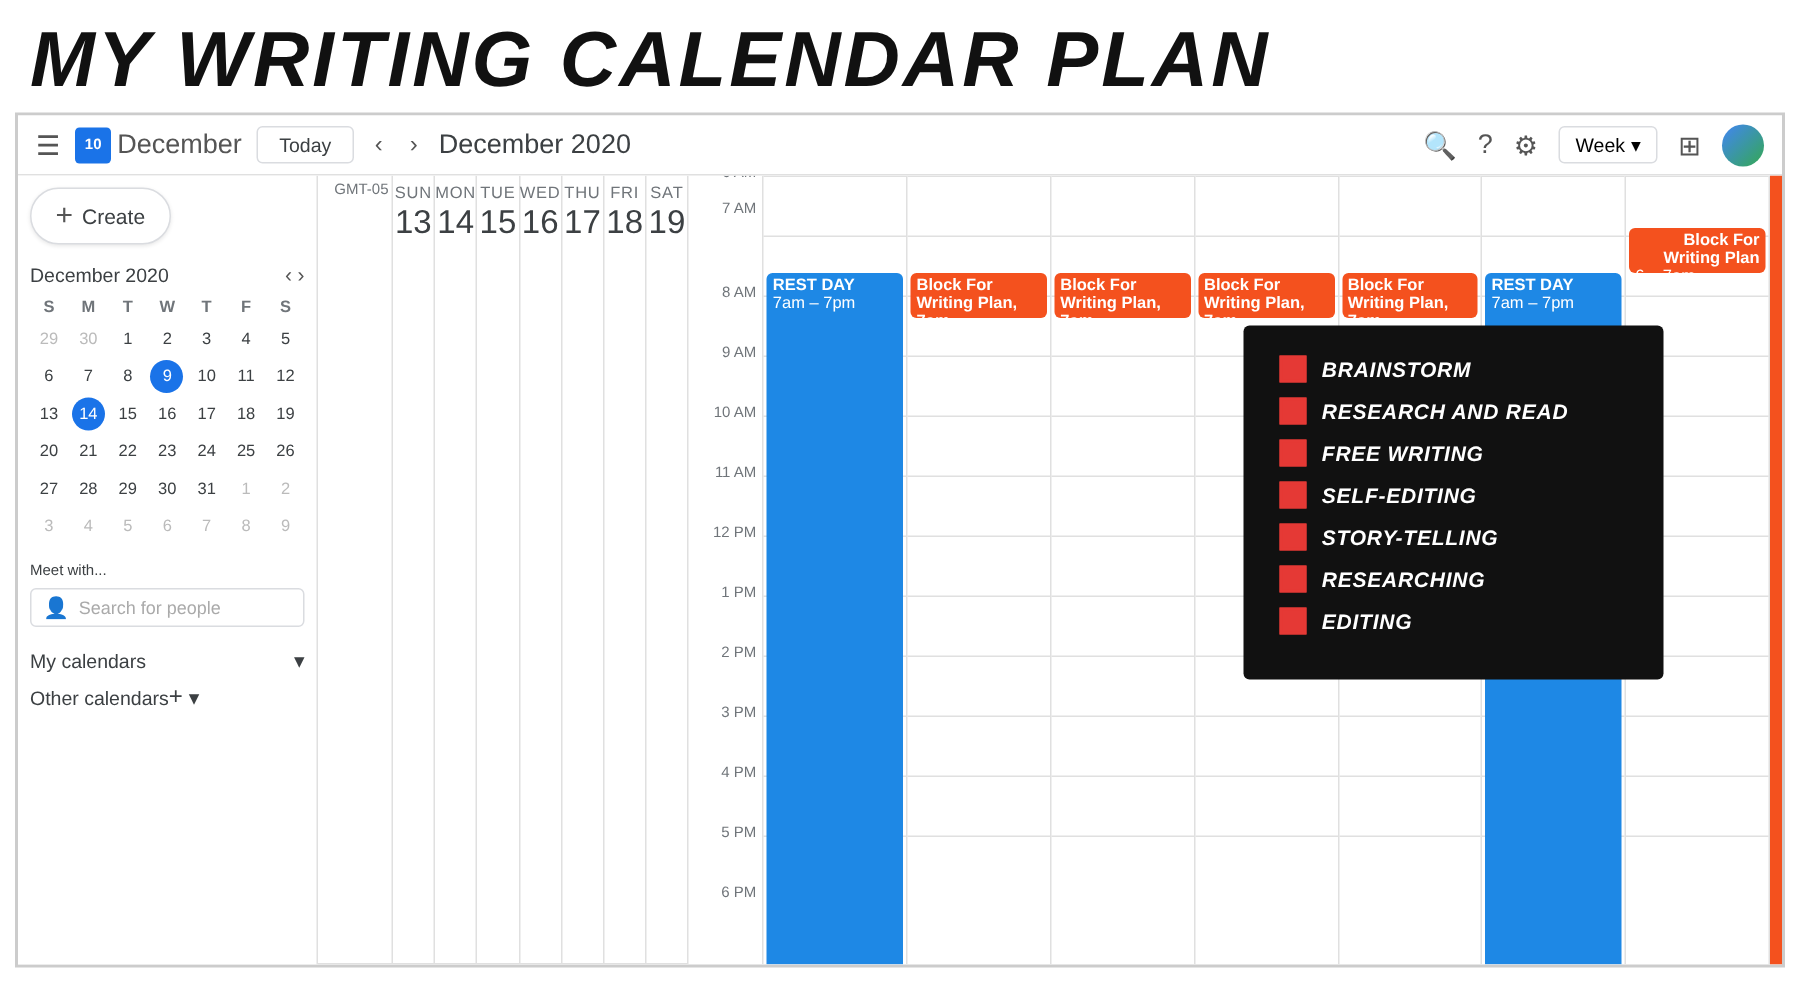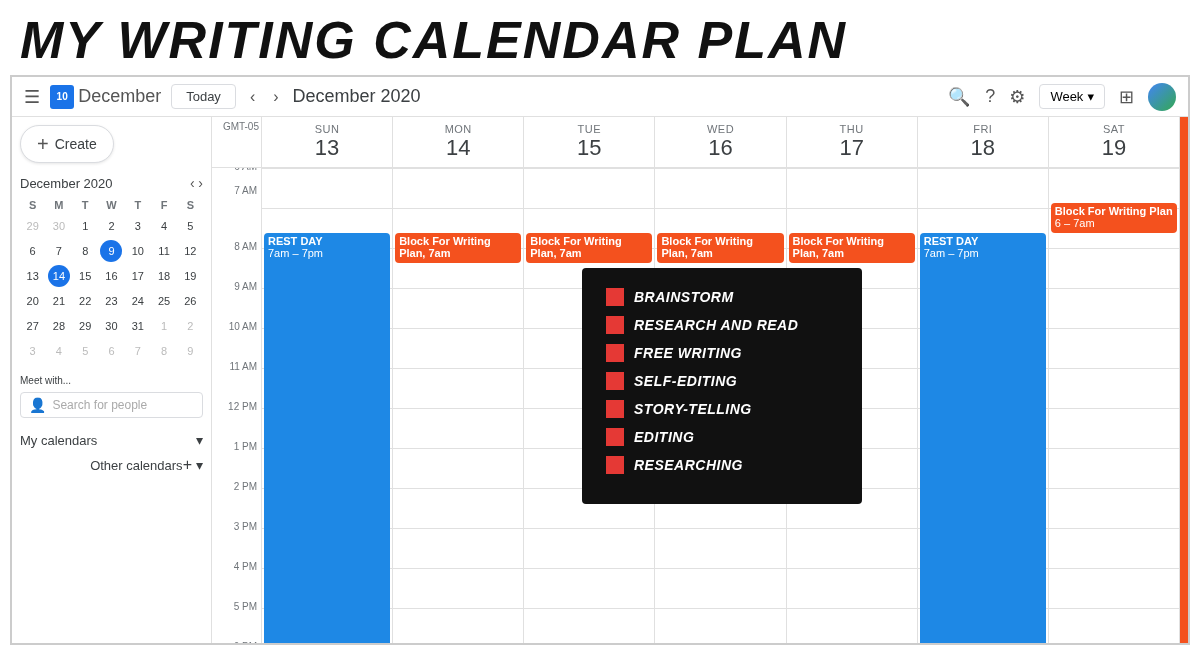--- a/index.html
+++ b/index.html
@@ -214,30 +214,29 @@
       align-items: center;
       justify-content: space-between;
       cursor: pointer;
     }
     .other-calendars {
       margin-top: 8px;
       font-size: 13px;
       color: #3c4043;
       display: flex;
       align-items: center;
-      justify-content: flex-end;
+      justify-content: flex-start;
       cursor: pointer;
     }
     .cal-chevron { font-size: 14px; }
 
     
     .cal-main {
       flex: 1;
       display: flex;
-      flex-direction: column;
       overflow: hidden;
       position: relative;
     }
 
     
     .cal-day-headers {
       display: grid;
       grid-template-columns: 50px repeat(7, 1fr);
       border-bottom: 1px solid #e0e0e0;
       background: #fff;
@@ -611,21 +610,21 @@
               <div style="position: absolute; top: 120px; left: 0px; right: 0px; border-top: 1px solid rgb(224, 224, 224);"></div>
               <div style="position: absolute; top: 160px; left: 0px; right: 0px; border-top: 1px solid rgb(224, 224, 224);"></div>
               <div style="position: absolute; top: 200px; left: 0px; right: 0px; border-top: 1px solid rgb(224, 224, 224);"></div>
               <div style="position: absolute; top: 240px; left: 0px; right: 0px; border-top: 1px solid rgb(224, 224, 224);"></div>
               <div style="position: absolute; top: 280px; left: 0px; right: 0px; border-top: 1px solid rgb(224, 224, 224);"></div>
               <div style="position: absolute; top: 320px; left: 0px; right: 0px; border-top: 1px solid rgb(224, 224, 224);"></div>
               <div style="position: absolute; top: 360px; left: 0px; right: 0px; border-top: 1px solid rgb(224, 224, 224);"></div>
               <div style="position: absolute; top: 400px; left: 0px; right: 0px; border-top: 1px solid rgb(224, 224, 224);"></div>
               <div style="position: absolute; top: 440px; left: 0px; right: 0px; border-top: 1px solid rgb(224, 224, 224);"></div>
               <div class="cal-event event-orange" style="top: 35px; height: 30px;">
-                <div style="font-weight:700;">Block For Writing Plan</div>
+                <div style="font-weight:700;text-align:right;">Block For Writing Plan</div>
                 <div style="font-weight:400;">6 – 7am</div>
               </div>
             </div>
           </div>
 
         <div class="overlay-card" id="overlay-card">
           <div id="checklist">
               <div class="checklist-item">
     <div class="checkbox-icon"></div>
     <span class="checklist-text">BRAINSTORM</span>
@@ -641,25 +640,25 @@
               <div class="checklist-item">
     <div class="checkbox-icon"></div>
     <span class="checklist-text">SELF-EDITING</span>
   </div>
               <div class="checklist-item">
     <div class="checkbox-icon"></div>
     <span class="checklist-text">STORY-TELLING</span>
   </div>
               <div class="checklist-item">
     <div class="checkbox-icon"></div>
-    <span class="checklist-text">EDITING</span>
+    <span class="checklist-text">RESEARCHING</span>
   </div>
               <div class="checklist-item">
     <div class="checkbox-icon"></div>
-    <span class="checklist-text">RESEARCHING</span>
+    <span class="checklist-text">EDITING</span>
   </div>
             </div>
         </div>
       </div>
 
     </div>
 
     <div style="width:8px;background:#f4511e;flex-shrink:0;"></div>
 
   </div>

